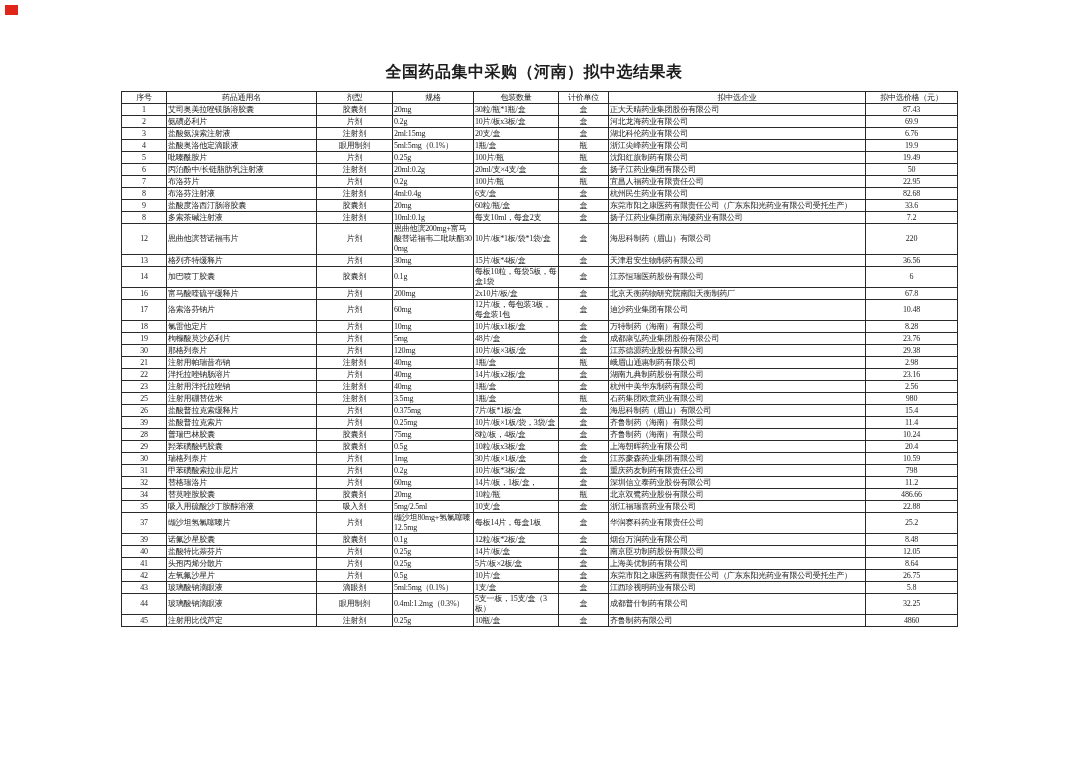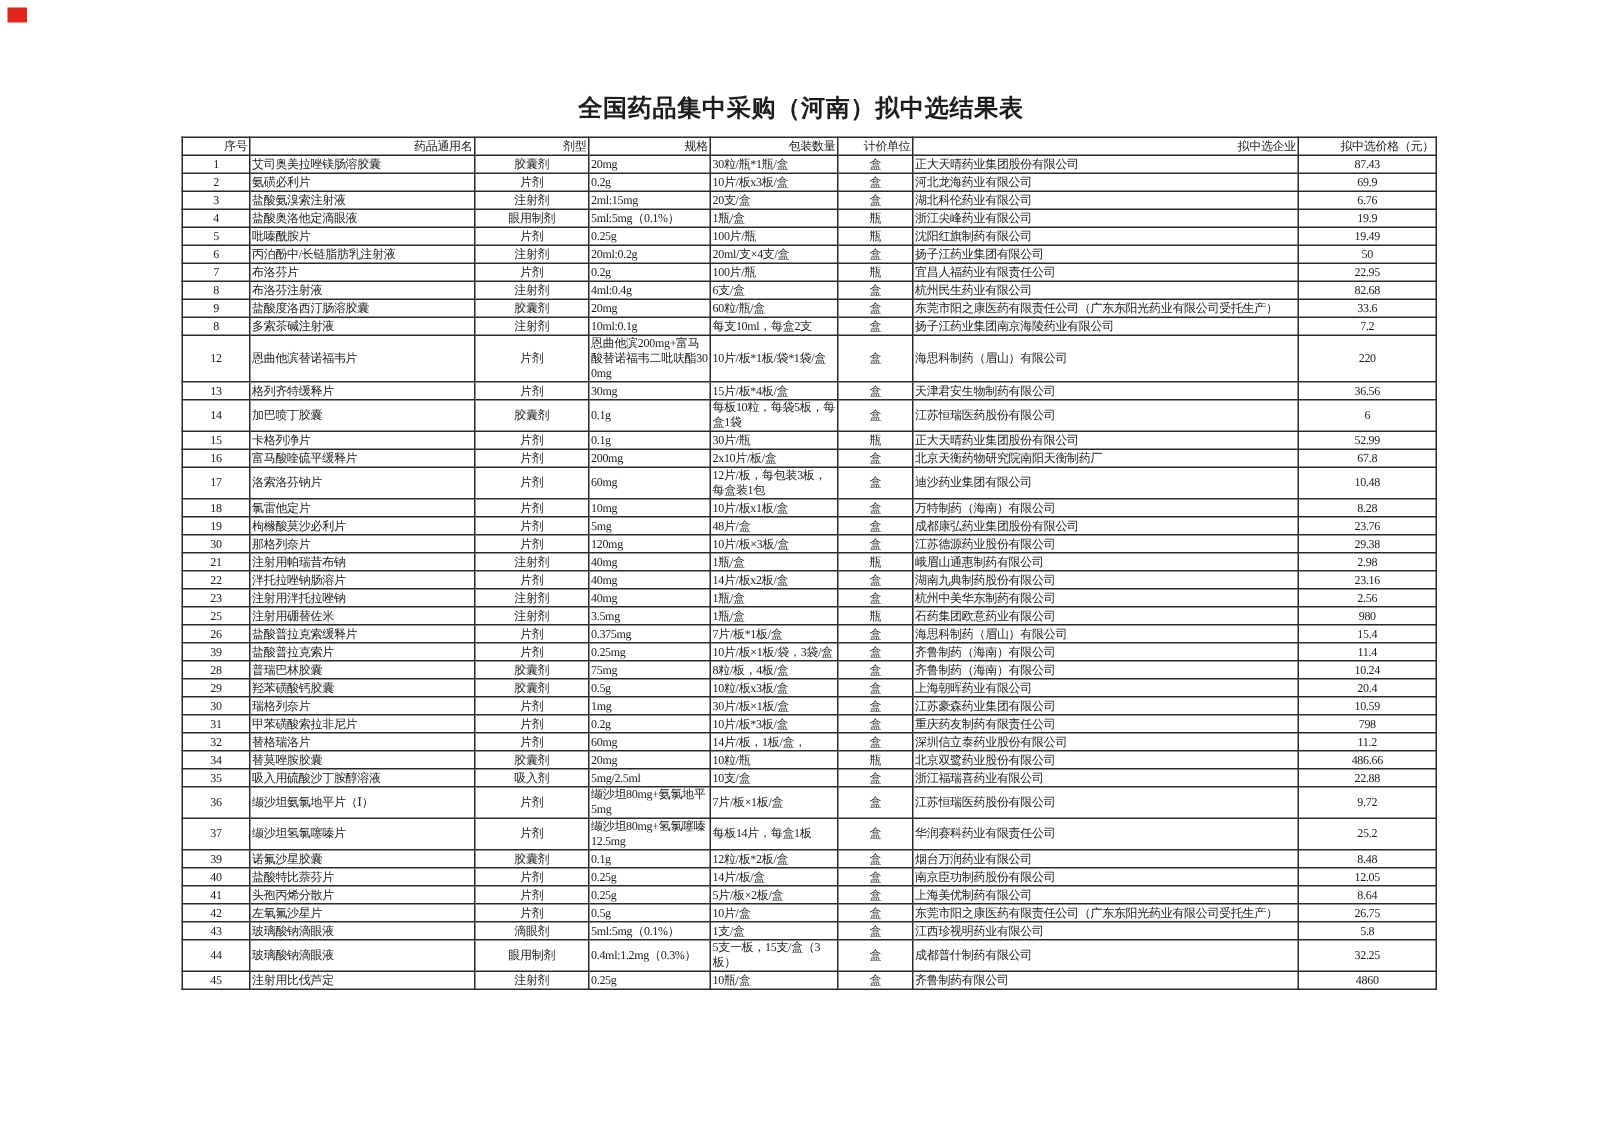--- a/index.html
+++ b/index.html
@@ -19,21 +19,21 @@
   table.results{
     border-collapse:collapse;table-layout:fixed;
     margin-left:121px;width:836px;
     font-size:8px;line-height:10px;letter-spacing:-0.2px;
   }
   table.results th,table.results td{
     border:1px solid #2a2a2a;
     padding:0 1px;vertical-align:middle;overflow:hidden;
     height:11px;word-break:break-all;
   }
-  table.results th{font-weight:normal;text-align:right;}
+  table.results th{font-weight:normal;text-align:center;}
   
   .c0,.c2,.c5,.c7{text-align:center;}
   .c1,.c3,.c4,.c6{text-align:left;}
 </style>
 </head>
 <body>
 
 <div class="red-marker" style="background: rgb(224, 37, 27);"></div>
 
 <div class="doc-title">全国药品集中采购（河南）拟中选结果表</div>
@@ -186,30 +186,20 @@
         <td class="c0">14</td>
         <td class="c1">加巴喷丁胶囊</td>
         <td class="c2">胶囊剂</td>
         <td class="c3">0.1g</td>
         <td class="c4">每板10粒，每袋5板，每盒1袋</td>
         <td class="c5">盒</td>
         <td class="c6">江苏恒瑞医药股份有限公司</td>
         <td class="c7">6</td>
       </tr>
       <tr>
-        <td class="c0">15</td>
-        <td class="c1">卡格列净片</td>
-        <td class="c2">片剂</td>
-        <td class="c3">0.1g</td>
-        <td class="c4">30片/瓶</td>
-        <td class="c5">瓶</td>
-        <td class="c6">正大天晴药业集团股份有限公司</td>
-        <td class="c7">52.99</td>
-      </tr>
-      <tr>
         <td class="c0">16</td>
         <td class="c1">富马酸喹硫平缓释片</td>
         <td class="c2">片剂</td>
         <td class="c3">200mg</td>
         <td class="c4">2x10片/板/盒</td>
         <td class="c5">盒</td>
         <td class="c6">北京天衡药物研究院南阳天衡制药厂</td>
         <td class="c7">67.8</td>
       </tr>
       <tr>
@@ -376,30 +366,20 @@
         <td class="c0">35</td>
         <td class="c1">吸入用硫酸沙丁胺醇溶液</td>
         <td class="c2">吸入剂</td>
         <td class="c3">5mg/2.5ml</td>
         <td class="c4">10支/盒</td>
         <td class="c5">盒</td>
         <td class="c6">浙江福瑞喜药业有限公司</td>
         <td class="c7">22.88</td>
       </tr>
       <tr>
-        <td class="c0">36</td>
-        <td class="c1">缬沙坦氨氯地平片（Ⅰ）</td>
-        <td class="c2">片剂</td>
-        <td class="c3">缬沙坦80mg+氨氯地平5mg</td>
-        <td class="c4">7片/板×1板/盒</td>
-        <td class="c5">盒</td>
-        <td class="c6">江苏恒瑞医药股份有限公司</td>
-        <td class="c7">9.72</td>
-      </tr>
-      <tr>
         <td class="c0">37</td>
         <td class="c1">缬沙坦氢氯噻嗪片</td>
         <td class="c2">片剂</td>
         <td class="c3">缬沙坦80mg+氢氯噻嗪12.5mg</td>
         <td class="c4">每板14片，每盒1板</td>
         <td class="c5">盒</td>
         <td class="c6">华润赛科药业有限责任公司</td>
         <td class="c7">25.2</td>
       </tr>
       <tr>

